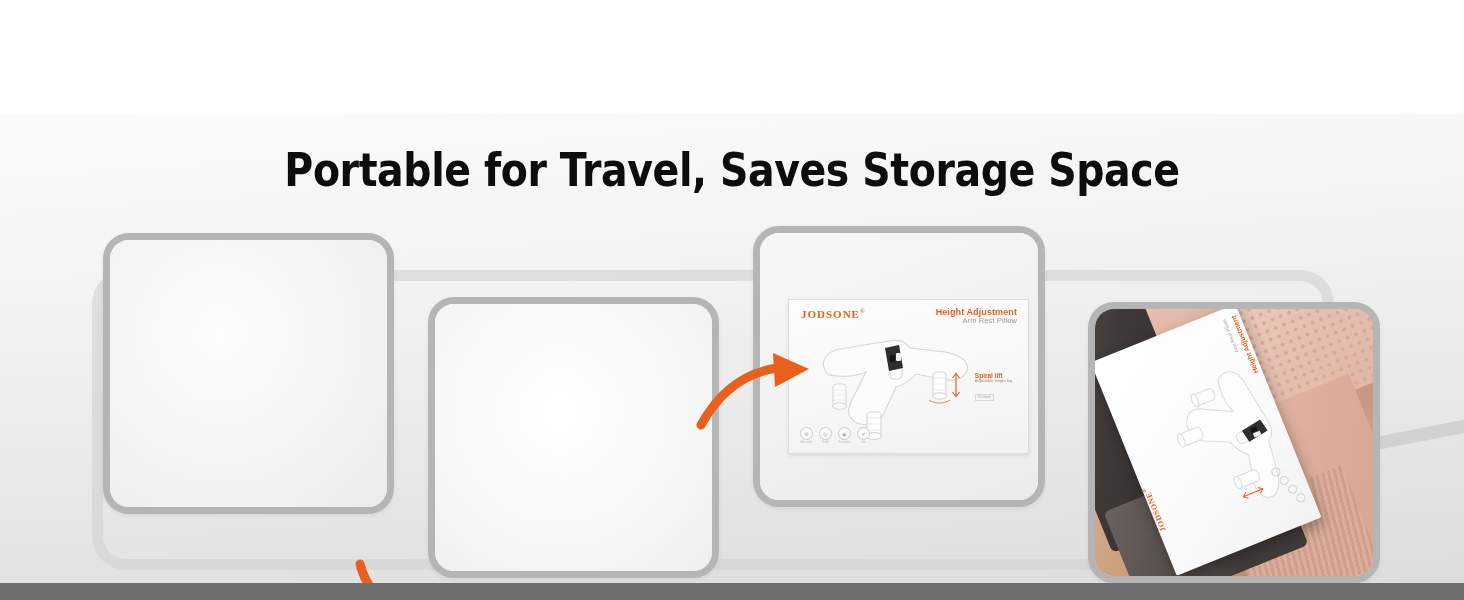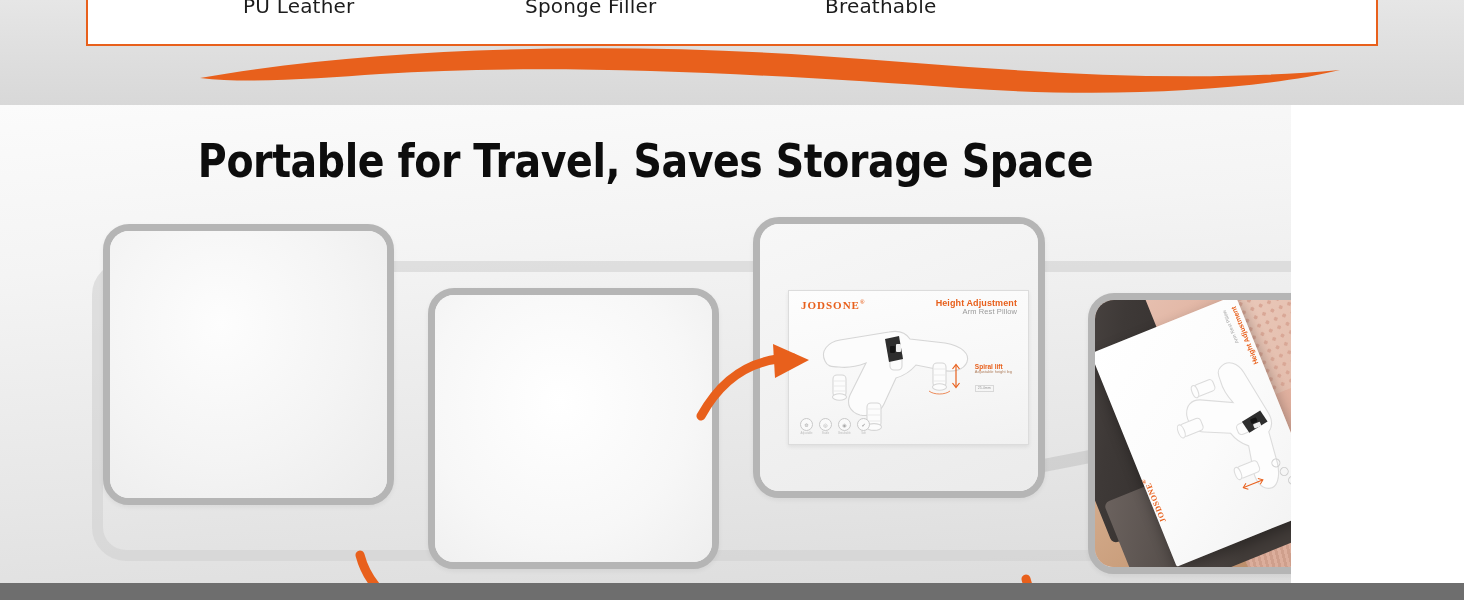--- a/index.html
+++ b/index.html
@@ -55,22 +55,22 @@
 
   .wave-wrap {
     position: absolute;
     left: 0; top: 40px;
     width: 1464px; height: 60px;
   }
 
   
   .main-section {
     position: absolute;
-    left: 0; top: 105px;
-    width: 1291px; height: 478px;
+    left: 0; top: 114px;
+    width: 1464px; height: 478px;
     background: linear-gradient(176deg, #fbfbfb 0%, #f4f4f4 30%, #e6e6e6 72%, #dcdcdc 100%);
     overflow: hidden;
   }
 
   
   .bg-shapes { position: absolute; inset: 0; }
   .bg-round-rect {
     position: absolute;
     left: 92px; top: 156px;
     width: 1242px; height: 300px;
@@ -292,38 +292,20 @@
     position:absolute; left:0; top:583px;
     width: 1464px; height: 17px;
     background:#6e6e6e;
   }
 </style>
 </head>
 <body>
 
 <div id="page">
 
-  <div class="top-strip">
-
-    <div class="feature-box">
-      <div class="feature-labels">
-        <span class="feature-label fl-0">PU Leather</span>
-        <span class="feature-label fl-1">Sponge Filler</span>
-        <span class="feature-label fl-2">Breathable</span>
-      </div>
-    </div>
-
-    <div class="wave-wrap">
-      <svg width="1464" height="60" viewBox="0 0 1464 60">
-        <path d="M200,38 C380,6 620,2 820,16 C990,28 1160,46 1340,30
-                 C1250,52 1100,58 960,48 C780,35 560,22 380,34
-                 C320,38 250,44 200,38 Z" fill="#e8601c"></path>
-      </svg>
-    </div>
-  </div>
 
   <div class="main-section">
 
     <div class="bg-shapes">
       <div class="bg-round-rect"></div>
       <div class="bg-diag"></div>
     </div>
 
     <h1 class="headline">Portable for Travel, Saves Storage Space</h1>
 

